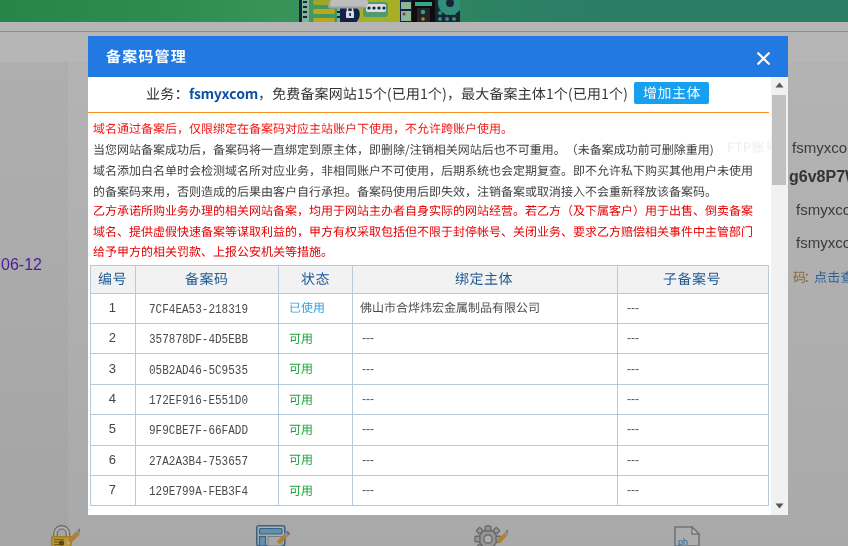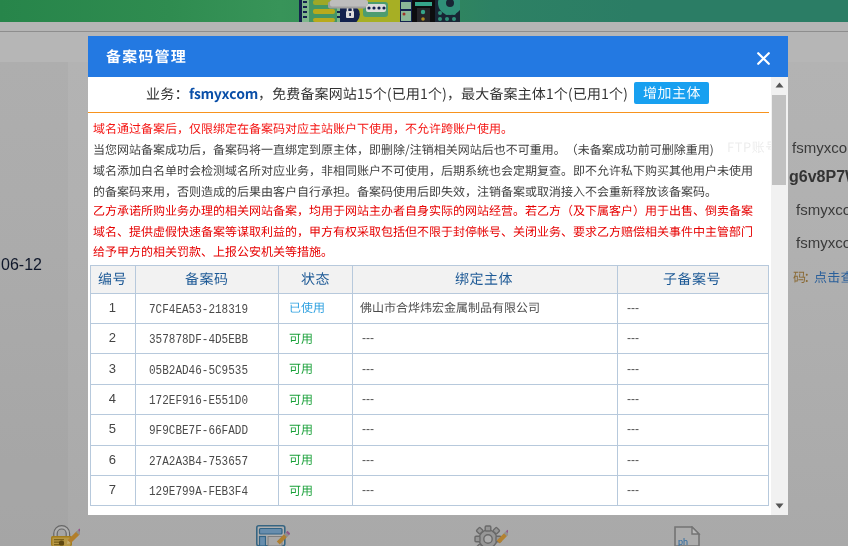--- a/index.html
+++ b/index.html
@@ -63,21 +63,21 @@
 <div class="abs" style="left:0;top:62px;width:848px;height:484px;background:linear-gradient(180deg,#b3b3b3 0%,#b0b0b0 40%,#a9a9a9 100%);"></div>
 <div class="abs" style="left:0;top:62px;width:68px;height:484px;background:rgba(0,0,0,0.022);"></div>
 <div class="abs" style="left:792px;top:139px;color:#3a3a3a;font-size:15px;">fsmyxcom</div>
 <div class="abs" style="left:789px;top:168px;color:#3a3a3a;font-size:15px;font-size:16px;font-weight:bold;color:#333;">g6v8P7W</div>
 <div class="abs" style="left:796px;top:201px;color:#3a3a3a;font-size:15px;">fsmyxcom</div>
 <div class="abs" style="left:796px;top:234px;color:#3a3a3a;font-size:15px;">fsmyxcom</div>
 <svg width="76" height="24" viewBox="0 0 76 24" style="position:absolute;left:793px;top:266.5px;">
     <path d="M5.33 12.34V13.22H10.30V12.34ZM6.38 6.55C6.29 7.84 6.12 9.58 5.95 10.62H6.21L11.22 10.63C10.97 13.48 10.69 14.64 10.35 14.97C10.22 15.10 10.09 15.13 9.85 15.12C9.62 15.12 9.04 15.12 8.41 15.05C8.57 15.30 8.66 15.68 8.68 15.95C9.31 15.99 9.91 15.99 10.24 15.96C10.63 15.94 10.88 15.85 11.13 15.56C11.60 15.09 11.89 13.73 12.19 10.22C12.21 10.07 12.22 9.79 12.22 9.79H10.61C10.82 8.18 11.02 6.22 11.13 4.87L10.44 4.79L10.28 4.85H5.76V5.74H10.11C10.01 6.89 9.84 8.47 9.68 9.79H6.98C7.10 8.82 7.23 7.60 7.29 6.62ZM0.66 4.77V5.67H2.25C1.89 7.66 1.30 9.50 0.38 10.74C0.53 11.00 0.75 11.54 0.82 11.79C1.07 11.46 1.30 11.11 1.51 10.72V15.44H2.35V14.40H4.75V8.77H2.37C2.70 7.80 2.98 6.75 3.19 5.67H5.12V4.77ZM2.35 9.66H3.89V13.53H2.35Z M13.75 8.68C14.27 8.68 14.74 8.30 14.74 7.72C14.74 7.12 14.27 6.73 13.75 6.73C13.23 6.73 12.76 7.12 12.76 7.72C12.76 8.30 13.23 8.68 13.75 8.68ZM13.75 15.05C14.27 15.05 14.74 14.66 14.74 14.08C14.74 13.48 14.27 13.10 13.75 13.10C13.23 13.10 12.76 13.48 12.76 14.08C12.76 14.66 13.23 15.05 13.75 15.05Z" fill="#8a6a35"></path>
     <path d="M24.08 8.96H30.88V11.28H24.08ZM25.42 13.34C25.59 14.18 25.69 15.27 25.69 15.92L26.68 15.79C26.67 15.17 26.54 14.09 26.34 13.26ZM28.11 13.35C28.49 14.15 28.88 15.25 29.02 15.90L29.97 15.65C29.81 15.00 29.40 13.95 28.99 13.15ZM30.76 13.25C31.41 14.06 32.14 15.22 32.44 15.94L33.36 15.55C33.04 14.83 32.28 13.73 31.63 12.91ZM23.30 12.98C22.90 13.95 22.23 15.00 21.55 15.60L22.43 16.03C23.14 15.34 23.81 14.25 24.22 13.23ZM23.16 8.03V12.19H31.85V8.03H27.89V6.38H32.83V5.46H27.89V4.08H26.91V8.03Z M36.22 11.09V15.30H44.38V16.04H45.38V11.09H44.38V14.35H41.35V10.09H46.48V9.11H41.35V7.07H45.58V6.10H41.35V4.09H40.33V6.10H36.11V7.07H40.33V9.11H35.14V10.09H40.33V14.35H37.25V11.09Z M51.43 12.17H56.70V13.26H51.43ZM51.43 10.42H56.70V11.49H51.43ZM50.47 9.72V13.96H57.71V9.72ZM48.56 14.74V15.62H59.69V14.74ZM53.58 4.08V5.73H48.34V6.59H52.53C51.41 7.82 49.67 8.94 48.07 9.49C48.28 9.67 48.56 10.03 48.70 10.27C50.47 9.57 52.40 8.20 53.58 6.65V9.32H54.54V6.64C55.74 8.15 57.69 9.50 59.48 10.16C59.62 9.92 59.91 9.54 60.13 9.36C58.49 8.85 56.73 7.77 55.59 6.59H59.87V5.73H54.54V4.08Z M65.22 12.22H70.88V13.13H65.22ZM65.22 11.53V10.64H70.88V11.53ZM65.22 13.80H70.88V14.77H65.22ZM71.64 4.18C69.56 4.60 65.61 4.79 62.43 4.82C62.52 5.03 62.62 5.35 62.63 5.58C63.76 5.58 64.98 5.55 66.20 5.50C66.11 5.80 66.02 6.10 65.92 6.39H62.62V7.17H65.63C65.50 7.50 65.36 7.82 65.19 8.15H61.67V8.96H64.75C63.93 10.33 62.81 11.53 61.33 12.37C61.54 12.57 61.82 12.92 61.95 13.14C62.85 12.61 63.62 11.96 64.28 11.22V16.07H65.22V15.55H70.88V16.07H71.86V9.87H65.32C65.51 9.57 65.70 9.27 65.87 8.96H73.13V8.15H66.27C66.42 7.82 66.57 7.50 66.70 7.17H72.38V6.39H66.98L67.28 5.45C69.15 5.33 70.95 5.15 72.26 4.89Z" fill="#2a5f9a"></path>
   </svg>
-<div class="abs" style="left:1px;top:255.5px;color:#0f172a;font-size:16px;">06-12</div>
+<div class="abs" style="left:1px;top:255.5px;color:#4c1d95;font-size:16px;">06-12</div>
 <svg class="abs" style="left:50px;top:524px;filter:brightness(0.93) saturate(0.85)" width="30" height="22" viewBox="0 0 30 22">
 <path d="M5.5 13 v-3.5 a6.2 6.2 0 0 1 12.4 0 v3.5" stroke="#6e6e6e" stroke-width="4.6" fill="none"></path>
 <path d="M5.5 13 v-3.5 a6.2 6.2 0 0 1 12.4 0 v3.5" stroke="#bdbdbd" stroke-width="2.2" fill="none"></path>
 <rect x="1" y="12" width="21" height="10" rx="1.5" fill="#b8860b"></rect>
 <rect x="2.4" y="13.4" width="18" height="8.6" rx="1" fill="#caa23a"></rect>
 <rect x="4" y="15" width="10" height="1.3" fill="#8a6a10"></rect>
     <rect x="4" y="17.5" width="10" height="1.3" fill="#8a6a10"></rect>
     <rect x="4" y="20" width="10" height="1.3" fill="#8a6a10"></rect>
 <circle cx="11.5" cy="19" r="2.6" fill="#6b4e08"></circle>
 <g transform="rotate(45 23 14)">

